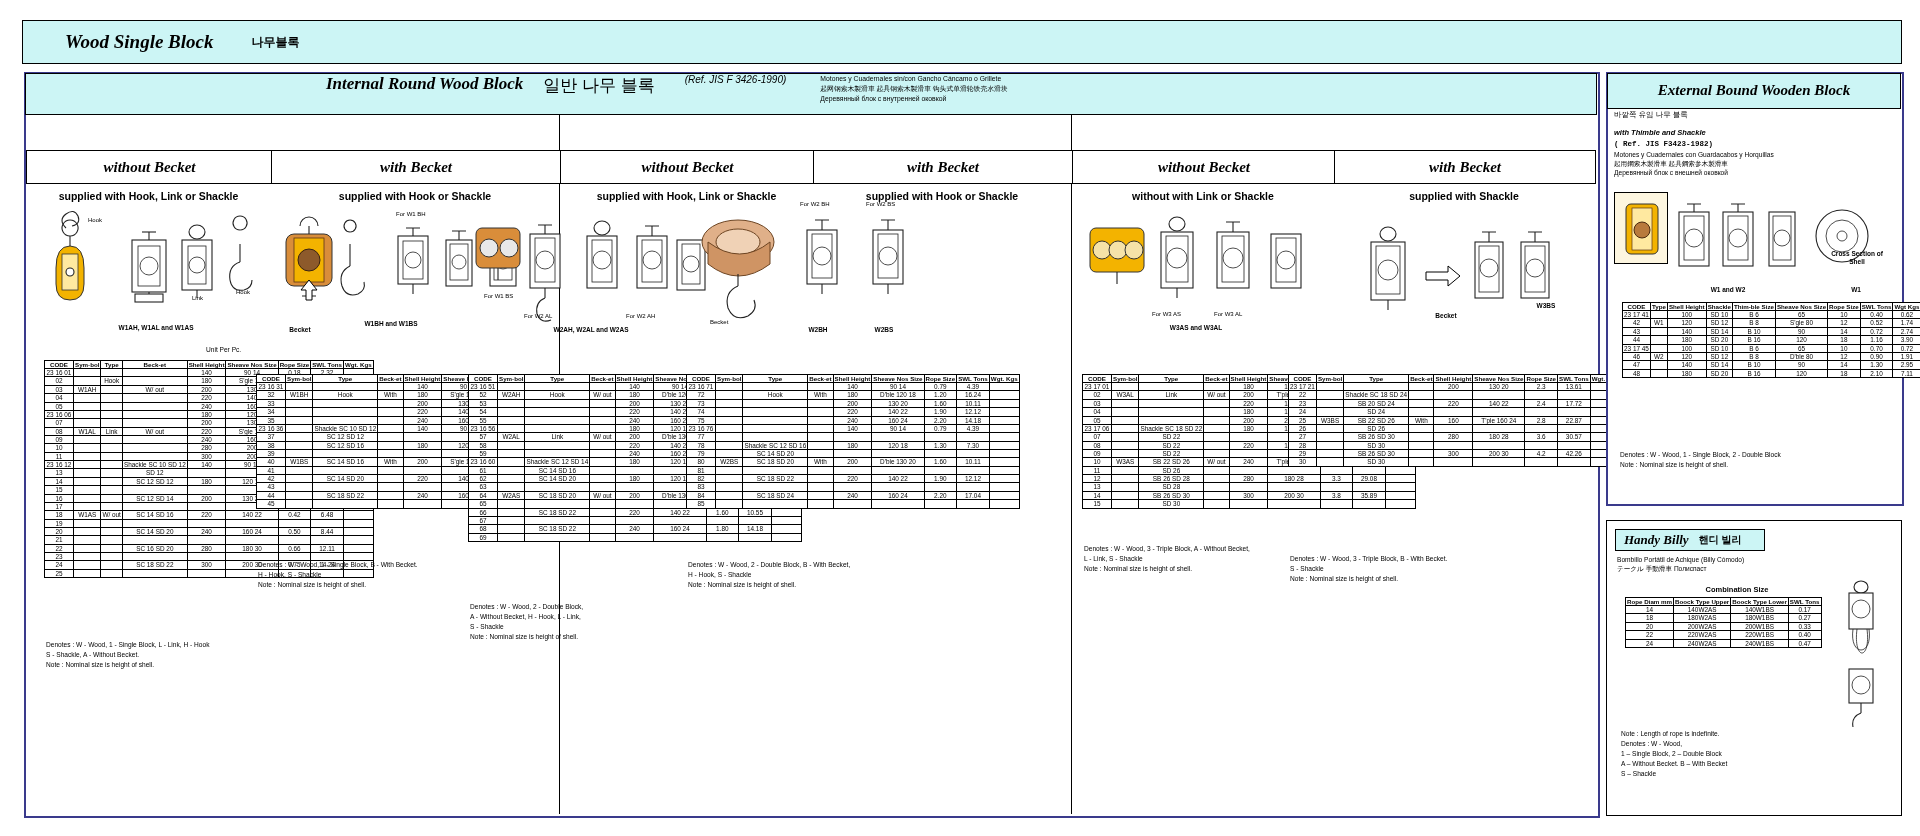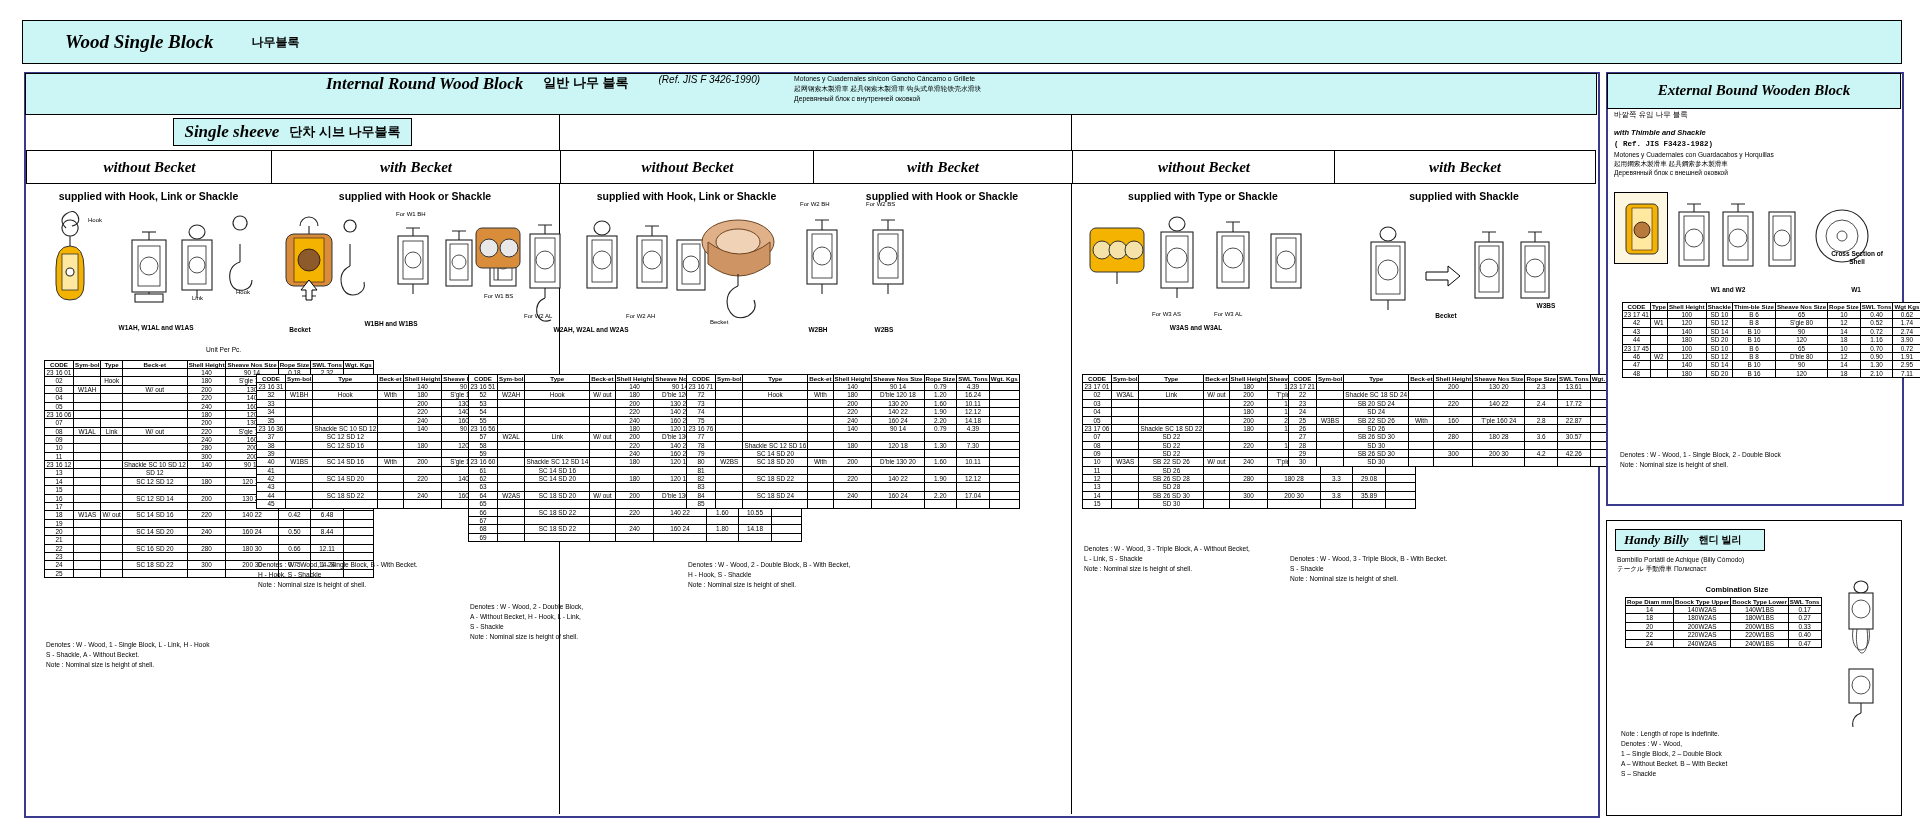--- a/index.html
+++ b/index.html
@@ -40,21 +40,21 @@
 
   
   .pill{
     background:#ccf5f5;border:1px solid #000;display:inline-flex;
     align-items:center;justify-content:center;padding:2px 10px;
   }
 
   .sec-title{
     font-family:"Liberation Serif", serif;font-style:italic;font-weight:bold;font-size:17px;
   }
-  .kor{font-weight:bold;font-size:13px;margin-left:10px;}
+  .kor{font-weight:normal;font-size:17px;margin-left:10px;}
 
   .vline{position:absolute;background:#000;width:1px;}
 
   .label-box{
     position:absolute;border:1px solid #000;display:flex;align-items:center;justify-content:center;
     font-family:"Liberation Serif", serif;font-style:italic;font-weight:bold;font-size:15px;
     background:#fff;
   }
   .supplied{
     position:absolute;font-size:10.5px;font-weight:bold;text-align:center;width:100%;
@@ -122,26 +122,20 @@
       <span style="margin-left:34px;">
         <div class="cjk">Motones y Cuadernales sin/con Gancho  Cáncamo o Grillete</div>
         <div class="cjk">起网钢索木製滑車  起具钢索木製滑車   钩头式单滑轮铁壳水滑块</div>
         <div class="cjk">Деревянный блок с внутренней оковкой</div>
       </span>
     </div>
 
     <div class="vline" style="left:533px;top:40px;height:700px;"></div>
     <div class="vline" style="left:1045px;top:40px;height:700px;"></div>
 
-    <div style="position:absolute;left:0;top:42px;width:533px;height:32px;" class="centerflex">
-      <span class="pill" style="height:22px;">
-        <span class="sec-title">Single sheeve</span>
-        <span class="kor">단차 시브 나무블록</span>
-      </span>
-    </div>
 
     <div class="label-box" style="left:0px;top:76px;width:245px;height:32px;">
       <span>without Becket</span>
     </div>
     <div class="label-box" style="left:245px;top:76px;width:288px;height:32px;">
       <span>with Becket</span>
     </div>
     <div class="label-box" style="left:534px;top:76px;width:253px;height:32px;">
       <span>without Becket</span>
     </div>
@@ -161,21 +155,21 @@
     <div style="position:absolute;left:245px;top:116px;width:288px;">
       <div class="supplied">supplied with Hook or Shackle</div>
     </div>
     <div style="position:absolute;left:534px;top:116px;width:253px;">
       <div class="supplied">supplied with Hook, Link or Shackle</div>
     </div>
     <div style="position:absolute;left:787px;top:116px;width:258px;">
       <div class="supplied">supplied with Hook or Shackle</div>
     </div>
     <div style="position:absolute;left:1046px;top:116px;width:262px;">
-      <div class="supplied">supplied with Type or Shackle</div>
+      <div class="supplied">without with Link or Shackle</div>
     </div>
     <div style="position:absolute;left:1308px;top:116px;width:260px;">
       <div class="supplied">supplied with Shackle</div>
     </div>
 
     <svg class="fig" style="left:14px;top:132px;" width="225" height="110" viewBox="0 0 225 110">
 
       <path class="blk-body" d="M30 40 q14 0 14 22 v16 q0 16 -14 16 q-14 0 -14 -16 v-16 q0 -22 14 -22 z"></path>
       <rect x="22" y="48" width="16" height="36" fill="#ffe9a0" stroke="#333" stroke-width="0.8"></rect>
       <path class="metal" d="M30 40 v-10"></path>

